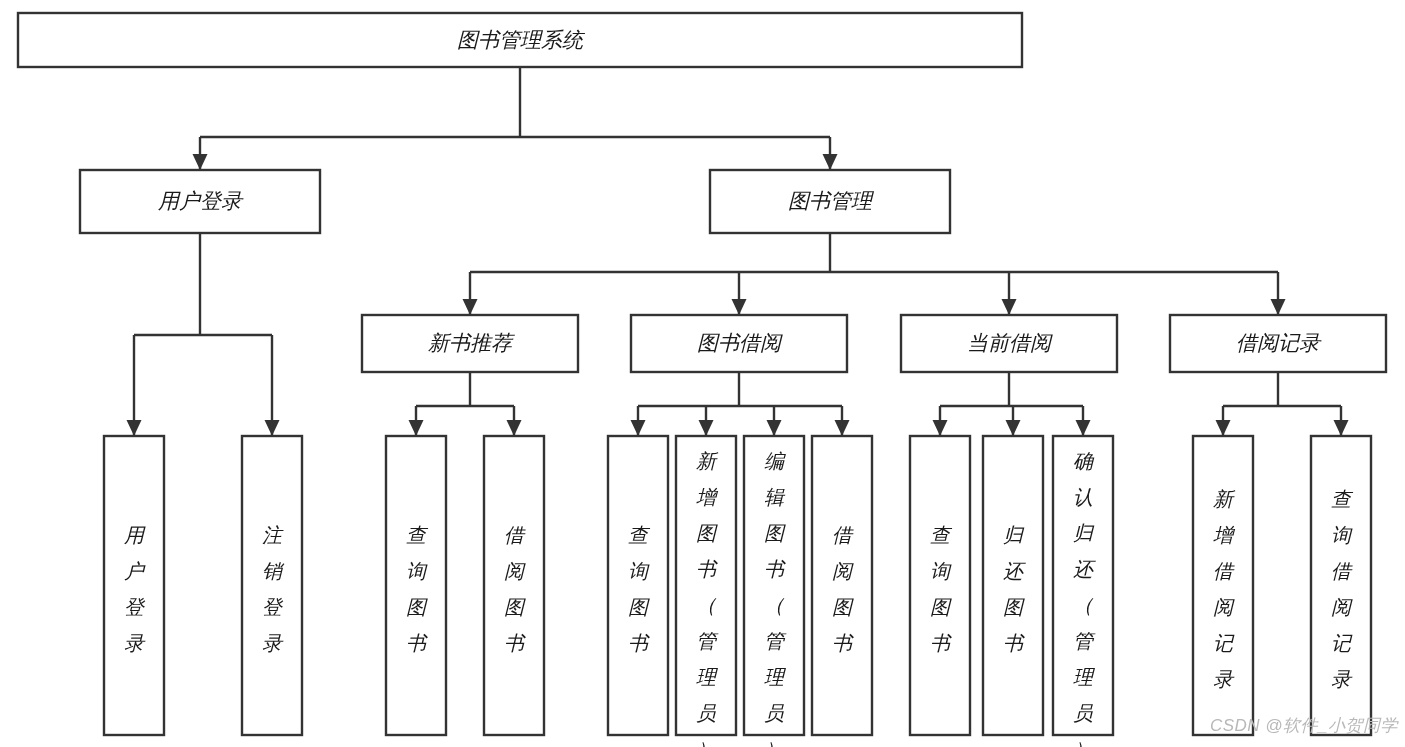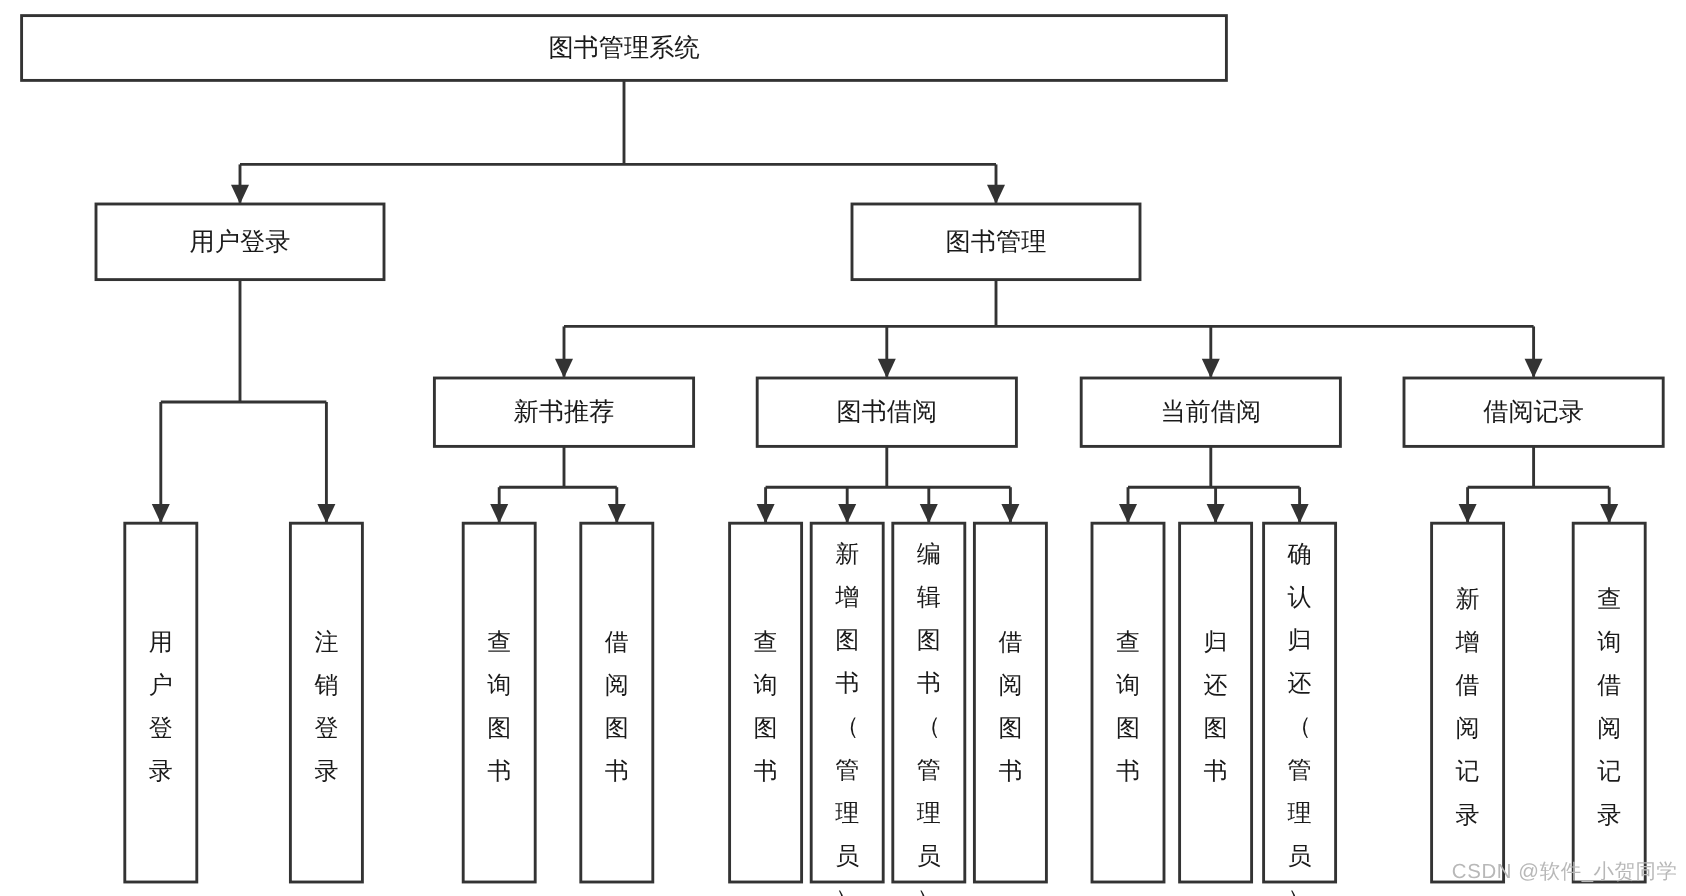--- a/index.html
+++ b/index.html
@@ -12,20 +12,21 @@
     width: 1405px;
     height: 747px;
     font-family: "Liberation Sans", "DejaVu Sans", sans-serif;
     overflow: hidden;
     position: relative;
   }
   #diagram-root {
     position: relative;
     width: 1295px;
     height: 747px;
+    font-style: italic;
   }
   svg.diagram-canvas {
     position: absolute;
     top: 0;
     left: 0;
     width: 1405px;
     height: 747px;
     display: block;
   }
   .node-box {

